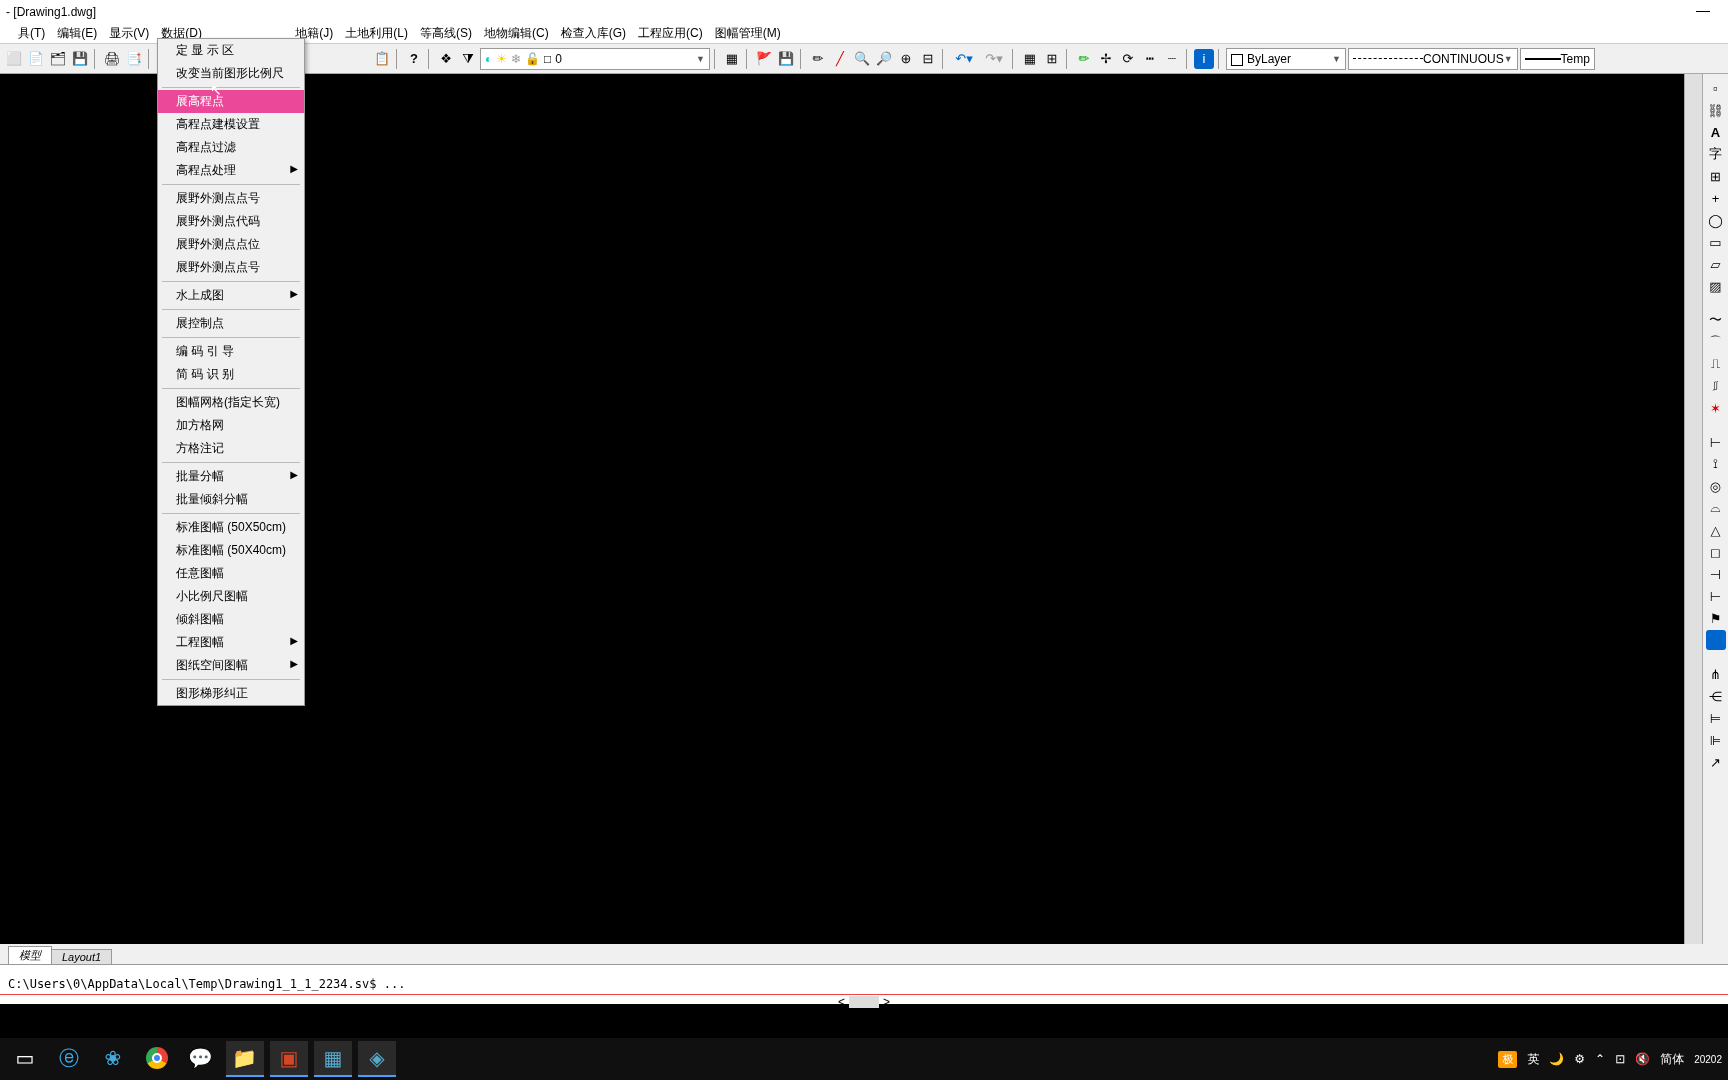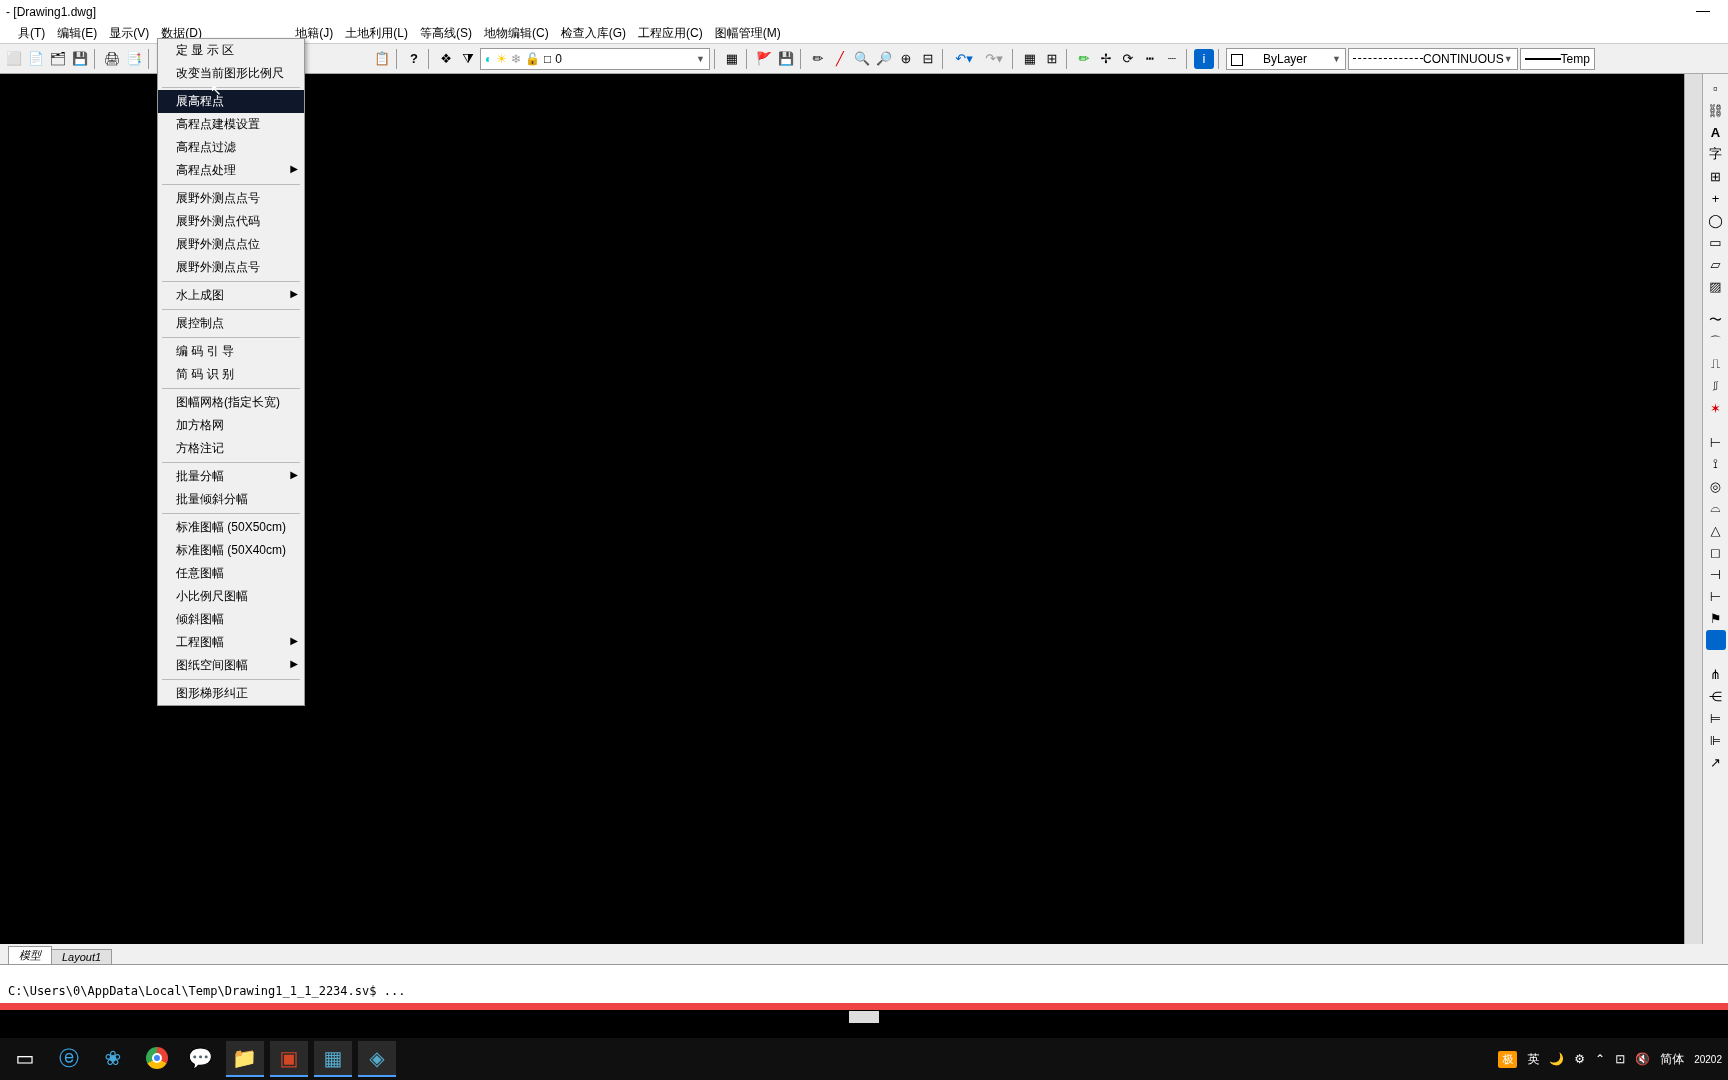--- a/index.html
+++ b/index.html
@@ -21,30 +21,30 @@
     .dropdown-arrow { font-size: 9px; color: #555; }
     .cyan-dot { color: #00d0d0; }
     
     .workspace { display: flex; height: calc(100% - 210px); }
     .canvas-area { flex: 1; background: #000; position: relative; }
     .right-toolbar { width: 26px; background: #f0f0f0; border-left: 1px solid #aaa; display: flex; flex-direction: column; align-items: center; padding-top: 4px; gap: 2px; }
     .rt-scroll { width: 18px; background: #e0e0e0; border-left: 1px solid #aaa; }
     
     .dropdown-menu { position: absolute; left: 157px; top: 38px; background: #f0f0f0; border: 1px solid #999; box-shadow: 2px 2px 4px rgba(0,0,0,0.3); min-width: 144px; z-index: 100; }
     .dropdown-item { padding: 3px 18px; font-size: 12px; cursor: pointer; position: relative; white-space: nowrap; }
-    .dropdown-item.highlighted { background: #0f172a; color: #fff; }
+    .dropdown-item.highlighted { background: #ec4899; color: #fff; }
     .dropdown-sep { height: 1px; background: #bbb; margin: 2px 4px; }
     .dropdown-item .arrow { position: absolute; right: 6px; top: 4px; font-size: 10px; }
     
     .bottom-tabs { height: 20px; background: #f0f0f0; display: flex; align-items: flex-end; padding-left: 8px; font-size: 11px; font-style: italic; }
     .tab { padding: 1px 10px; background: #e0e0e0; border: 1px solid #999; border-bottom: none; margin-right: -1px; cursor: pointer; }
     .tab.active { background: #fff; }
     
     .command-area { height: 40px; background: #fff; border-top: 1px solid #999; display: flex; flex-direction: column; }
-    .command-line { height: 30px; padding: 19px 8px; font-family: monospace; font-size: 12px; border-bottom: 7px solid #ef4444; }
+    .command-line { height: 30px; padding: 12px 8px; font-family: monospace; font-size: 12px; border-bottom: 1px solid #ef4444; }
     .command-nav { height: 18px; display: flex; align-items: center; justify-content: center; gap: 4px; font-size: 12px; }
     
     .bottom-space { height: 60px; background: #000; }
     
     .taskbar { position: absolute; bottom: 0; left: 0; right: 0; height: 42px; background: #101010; display: flex; align-items: center; padding: 0 6px; gap: 6px; }
     .task-item { width: 38px; height: 36px; display: flex; align-items: center; justify-content: center; font-size: 20px; cursor: pointer; border-bottom: 2px solid transparent; }
     .task-item.active { background: #2a2a2a; border-bottom-color: #4a9eff; }
     .tray { margin-left: auto; display: flex; align-items: center; gap: 10px; color: #fff; font-size: 12px; }
     .ime-badge { background: #ff9900; color: #fff; padding: 1px 4px; font-size: 11px; border-radius: 2px; }
     
@@ -130,21 +130,21 @@
   <div class="tool-btn" style="color:#0a0">✏</div>
   <div class="tool-btn">✢</div>
   <div class="tool-btn">⟳</div>
   <div class="tool-btn">┅</div>
   <div class="tool-btn">┈</div>
   <div class="tool-sep"></div>
   <div class="tool-btn" style="background:#06c;color:#fff;border-radius:3px">i</div>
   <div class="tool-sep"></div>
 
   <div class="style-combo">
-    <span style="display:flex;align-items:flex-end;gap:20px">
+    <span style="display:flex;align-items:flex-end;gap:4px">
         <span style="width:12px;height:12px;border:1px solid #000;background:#fff"></span>
         <span>ByLayer</span>
       </span>
     <span class="dropdown-arrow">▼</span>
   </div>
   <div class="style-combo wide">
     <span class="line-preview"></span>
     <span>CONTINUOUS</span>
     <span class="dropdown-arrow">▼</span>
   </div>

